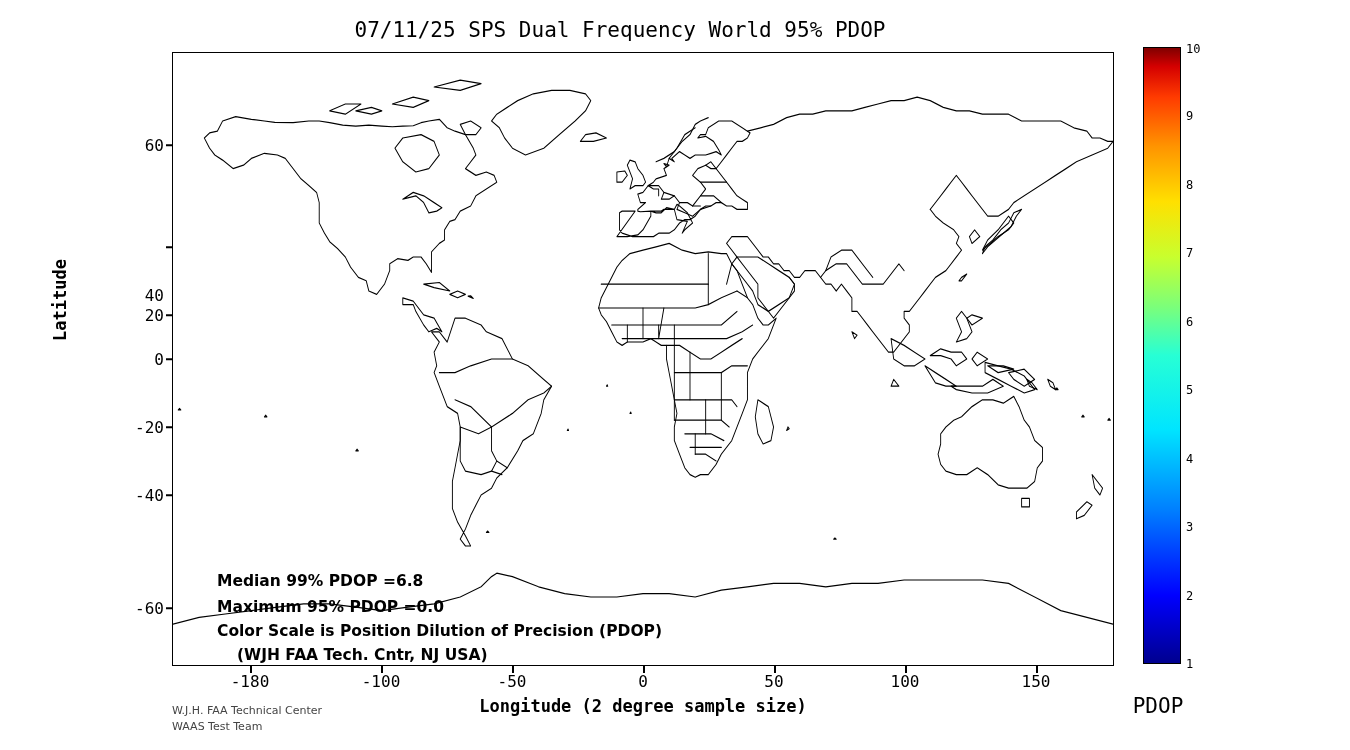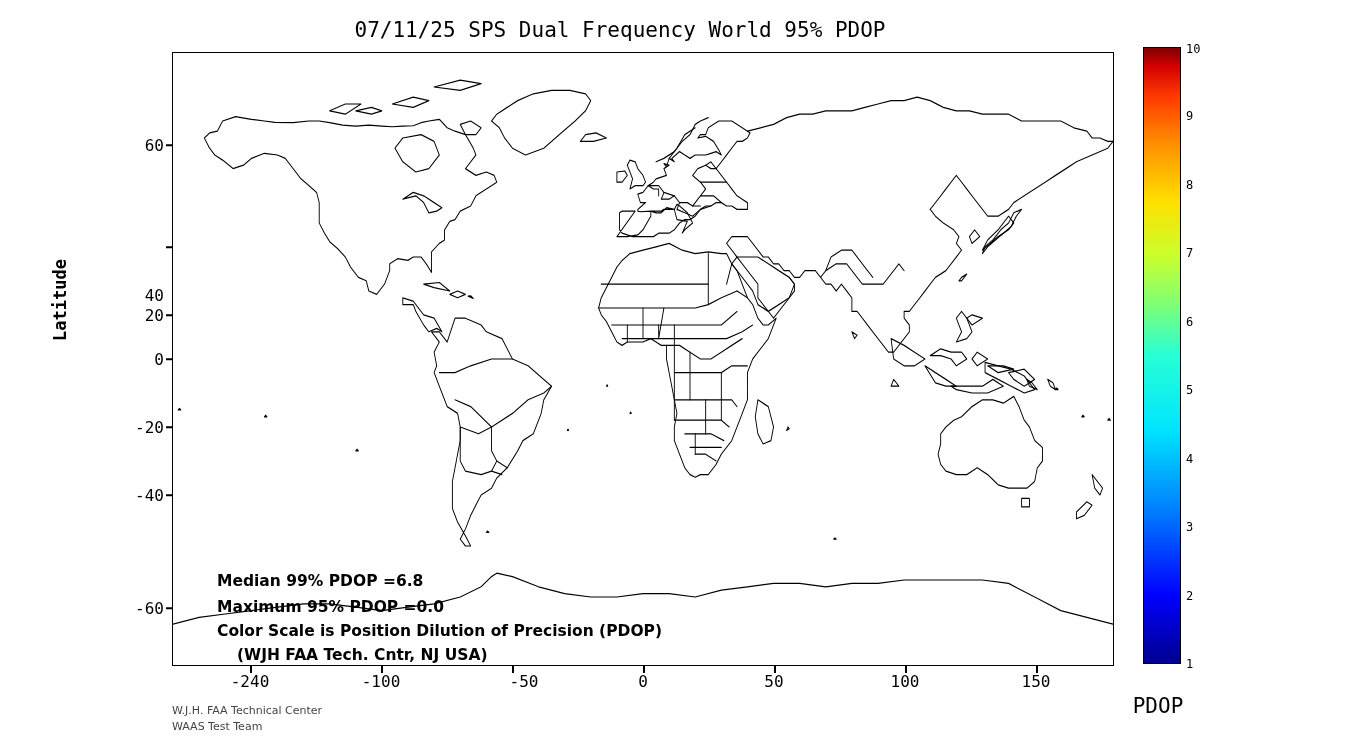--- a/index.html
+++ b/index.html
@@ -392,29 +392,30 @@
   <div id="xtick-marks">
     <div class="tick-mark-x" style="left: 78px;"></div>
     <div class="tick-mark-x" style="left: 209px;"></div>
     <div class="tick-mark-x" style="left: 340px;"></div>
     <div class="tick-mark-x" style="left: 471px;"></div>
     <div class="tick-mark-x" style="left: 602px;"></div>
     <div class="tick-mark-x" style="left: 733px;"></div>
     <div class="tick-mark-x" style="left: 864px;"></div>
   </div>
   <div id="xtick-row">
-    <div class="xtick-label" style="left: 78px;">-240</div>
+    <div class="xtick-label" style="left: 78px;">-180</div>
     <div class="xtick-label" style="left: 209px;">-100</div>
-    <div class="xtick-label" style="left: 340px; margin-left: 12px;">-50</div>
+    <div class="xtick-label" style="left: 340px;">-50</div>
     <div class="xtick-label" style="left: 471px;">0</div>
     <div class="xtick-label" style="left: 602px;">50</div>
     <div class="xtick-label" style="left: 733px;">100</div>
     <div class="xtick-label" style="left: 864px;">150</div>
   </div>
 
+  <div id="xlabel">Longitude (2 degree sample size)</div>
 
   <div class="footer-line" id="footer-1">W.J.H. FAA Technical Center</div>
   <div class="footer-line" id="footer-2">WAAS Test Team</div>
 
   <div id="colorbar-wrap">
     <div id="colorbar" style="background: linear-gradient(to top, rgb(0, 0, 143) 0%, rgb(0, 0, 255) 11%, rgb(0, 128, 255) 25%, rgb(0, 229, 255) 38%, rgb(39, 255, 213) 50%, rgb(124, 255, 121) 58%, rgb(200, 255, 46) 66%, rgb(255, 224, 0) 75%, rgb(255, 148, 0) 84%, rgb(255, 59, 0) 92%, rgb(212, 0, 0) 97%, rgb(128, 0, 0) 100%);"></div>
   </div>
   <div id="cb-ticklabels">
     <div class="cb-tick-label" style="top: 617px;">1</div>
     <div class="cb-tick-label" style="top: 548.5px;">2</div>

